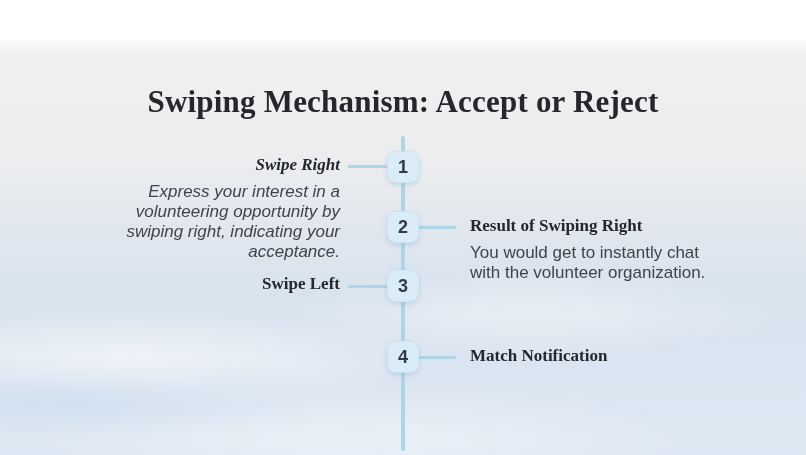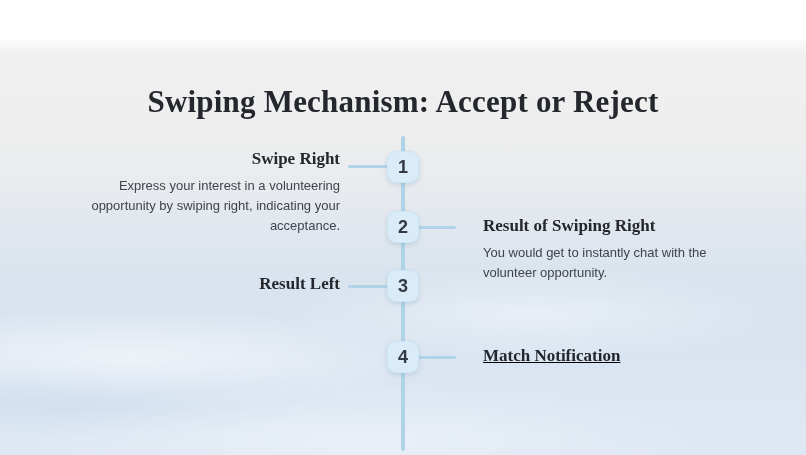--- a/index.html
+++ b/index.html
@@ -75,30 +75,30 @@
   .step h2 {
     margin: 0 0 6px 0;
     font-family: "Liberation Serif", serif;
     font-weight: 700;
     font-size: 17px;
     line-height: 22px;
     color: #24272d;
   }
   .step p {
     margin: 0;
-    font-size: 13px;
+    font-size: 17px;
     line-height: 20px;
     color: #3f444c;
   }
   .step.left  { right: 466px; width: 256px; text-align: right; }
-  .step.right { left: 483px;  width: 262px; text-align: left; }
-  .s1 { top: 108px; }
+  .step.right { left: 470px;  width: 262px; text-align: left; }
+  .s1 { top: 114px; font-style: italic; }
   .s2 { top: 175px; }
   .s3 { top: 233px; }
-  .s4 { top: 305px; text-decoration: underline; }
+  .s4 { top: 305px; }
 
   .badge {
     position: absolute;
     right: 10px; top: 418px;
     height: 23px;
     display: flex; align-items: flex-end; gap: 18px;
     padding: 0 9px;
     background: #ffffff;
     border: 1px solid #e4e4e8;
     border-radius: 7px;
@@ -136,25 +136,25 @@
     <span>4</span>
   </div>
 
   <div class="step left s1">
     <h2>Swipe Right</h2>
     <p>Express your interest in a volunteering opportunity by swiping right, indicating your acceptance.</p>
   </div>
 
   <div class="step right s2">
     <h2>Result of Swiping Right</h2>
-    <p>You would get to instantly chat with the volunteer opportunity.</p>
+    <p>You would get to instantly chat with the volunteer organization.</p>
   </div>
 
   <div class="step left s3">
-    <h2>Result Left</h2>
+    <h2>Swipe Left</h2>
   </div>
 
   <div class="step right s4">
     <h2>Match Notification</h2>
   </div>
 
   <div class="badge">
     <span>
       <svg width="13" height="13" viewBox="0 0 14 14" aria-hidden="true">
         <defs>

